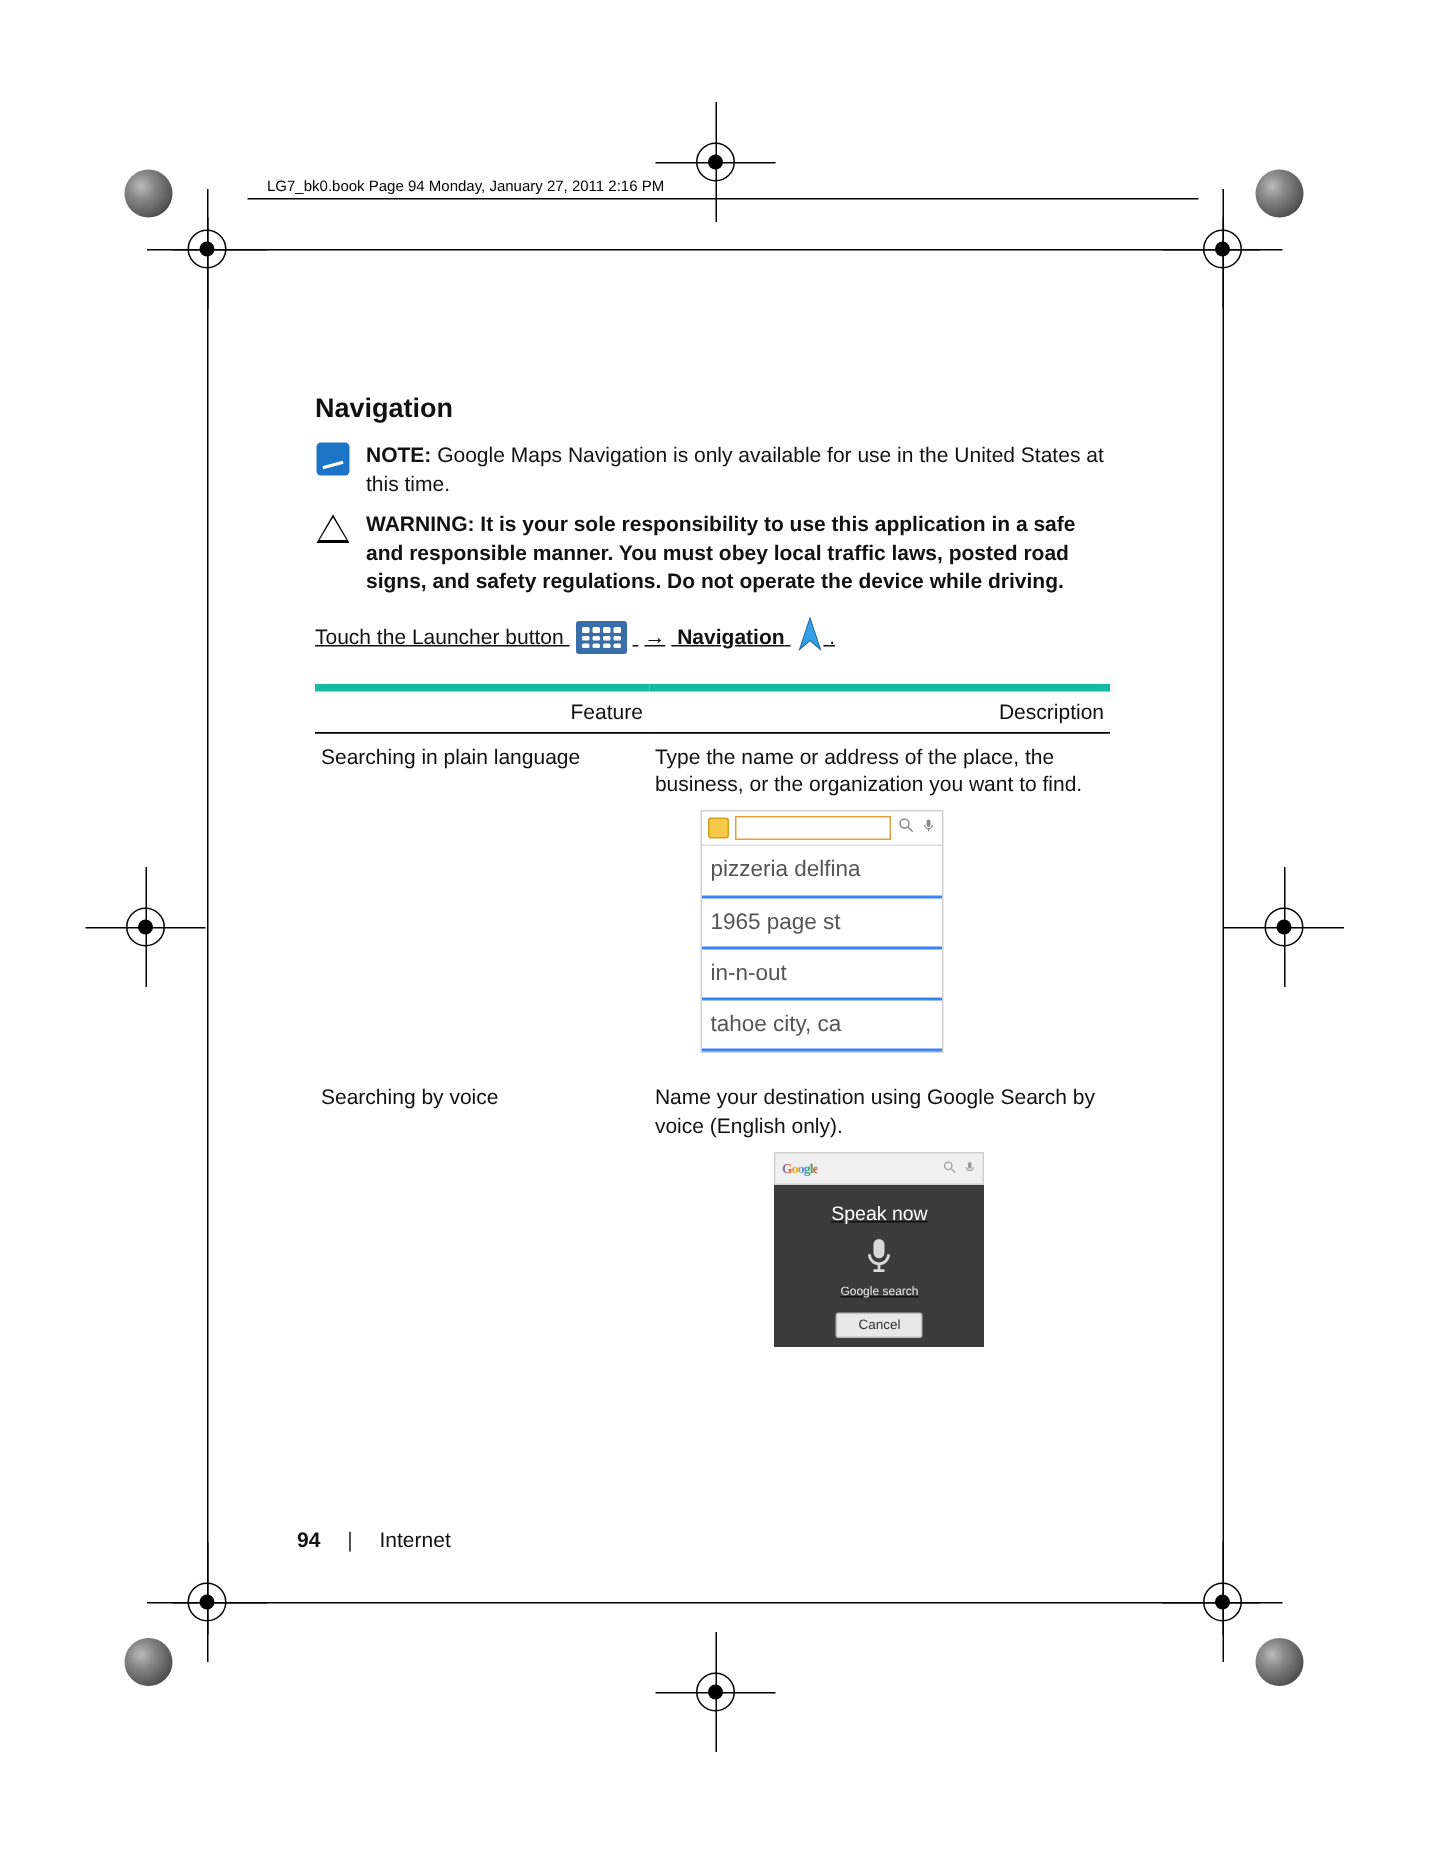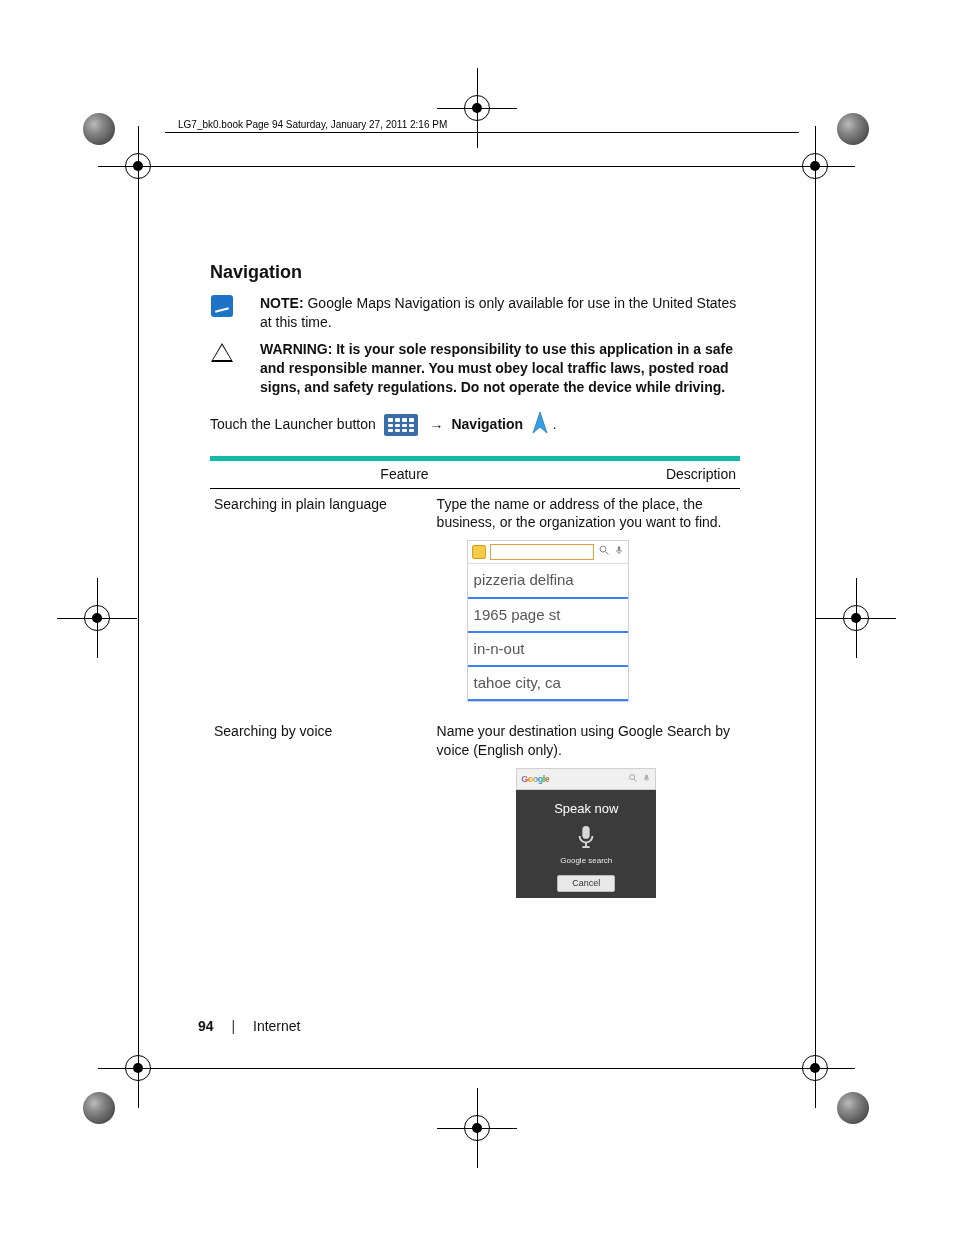--- a/index.html
+++ b/index.html
@@ -50,32 +50,32 @@
     width: 530px;
     font-size: 14px;
     line-height: 1.35;
   }
   .content h2 {
     font-size: 18px;
     font-weight: 700;
     margin: 0 0 10px 0;
   }
 
-  .callout { display: flex; gap: 26px; margin-bottom: 8px; }
+  .callout { display: flex; gap: 10px; margin-bottom: 8px; }
   .callout .ico { flex: 0 0 24px; height: 24px; display:flex; align-items:center; justify-content:center; }
   .callout .txt { flex: 1; }
   .callout .txt b { font-weight: 700; }
 
   .note-icon   { width:22px; height:22px; background:#1d74c7; border-radius:3px; position:relative; }
   .note-icon::after { content:""; position:absolute; left:4px; right:4px; top:14px; border-top:2px solid #fff; transform: rotate(-15deg); }
   .warn-icon   { width:0; height:0; border-left:11px solid transparent; border-right:11px solid transparent; border-bottom:19px solid #000; position:relative; }
   .warn-icon::after { content:""; position:absolute; left:-9px; top:2px; width:0; height:0; border-left:9px solid transparent; border-right:9px solid transparent; border-bottom:15px solid #fff; }
   .warn-bang { position:absolute; left:-2px; top:4px; font-size:11px; font-weight:700; color:#000; }
 
-  .launcher-line { margin-top: 14px; }
+  .launcher-line { margin-top: 14px; text-decoration: underline; }
   .launcher-btn {
     display:inline-block; width:34px; height:22px; background:#3a6ea8; border-radius:2px;
     vertical-align:middle; position:relative; margin: 0 4px;
   }
   .launcher-btn .dots { position:absolute; inset:4px; display:grid; grid-template-columns:repeat(4,1fr); grid-template-rows:repeat(3,1fr); gap:2px; }
   .launcher-btn .dots span { background:#fff; border-radius:1px; }
   .arrow { font-family: Arial; margin: 0 4px; }
 
   .nav-arrow { display:inline-block; vertical-align:middle; margin-left:4px; }
 
@@ -88,23 +88,23 @@
   .gs-box { width:160px; margin-top:8px; margin-left:30px; border:1px solid #d0d0d0; font-size:10px; color:#444; }
   .gs-bar { display:flex; align-items:center; height:22px; border-bottom:1px solid #ddd; padding:0 4px; gap:4px; }
   .gs-g   { width:12px; height:12px; background:#f7c948; border:1px solid #d0a020; border-radius:2px; }
   .gs-inp { flex:1; height:14px; border:1px solid #e0a040; background:#fff; }
   .gs-ico { color:#888; font-size:12px; }
   .gs-row { padding:6px 6px; border-bottom:2px solid #3b82f6; font-size:15px; color:#555; }
 
   
   .sn-wrap { width:140px; margin:8px auto 0 auto; }
   .sn-bar  { display:flex; align-items:center; height:20px; border:1px solid #cfcfcf; background:#f0f0f0; padding:0 4px; gap:4px; font-size:9px; color:#777; }
-  .sn-bar .gl { font-family:Liberation Sans, sans-serif; font-weight:bold; letter-spacing:-0.5px;
+  .sn-bar .gl { font-family:Liberation Serif, serif; font-weight:bold; letter-spacing:-0.5px;
     background: linear-gradient(90deg,#4285F4,#EA4335,#FBBC05,#4285F4,#34A853,#EA4335); -webkit-background-clip:text; color:transparent; }
-  .sn-dialog { background:#3b3b3b; padding:10px 0 6px 0; text-align:center; }
+  .sn-dialog { background:#3b3b3b; padding:10px 0 6px 0; text-align:center;text-decoration:underline; }
   .sn-dialog .t { color:#fff; font-size:13px; margin-bottom:6px; }
   .sn-dialog svg { display:block; margin:0 auto 6px auto; }
   .sn-dialog .sub { color:#eaeaea; font-size:8px; margin-bottom:6px; }
   .sn-dialog .btn { display:inline-block; background:#e8e8e8; color:#333; font-size:9px; padding:1px 14px; border:1px solid #bbb; border-radius:2px; }
 
   
   .page-footer { position:absolute; left:198px; top:1018px; font-size:14px; }
   .page-footer .pg { font-weight:700; }
   .page-footer .sep { margin: 0 14px; color:#333; }
 </style>
@@ -163,21 +163,21 @@
     <div class="circle"></div>
     <div class="dot"></div>
 </div>
 <div class="regmark" style="left:437px; top:68px;">
   <div class="cross-h"></div>
     <div class="cross-v"></div>
     <div class="circle"></div>
     <div class="dot"></div>
 </div>
 
-<div class="page-header-line">LG7_bk0.book  Page 94  Saturday, January 27, 2011  2:16 PM</div>
+<div class="page-header-line">LG7_bk0.book  Page 94  Monday, January 27, 2011  2:16 PM</div>
 <div class="page-header-rule"></div>
 
 <div class="content">
 
   <h2>Navigation</h2>
 
   <div class="callout">
     <div class="ico">
         <div class="note-icon"></div>
       </div>

